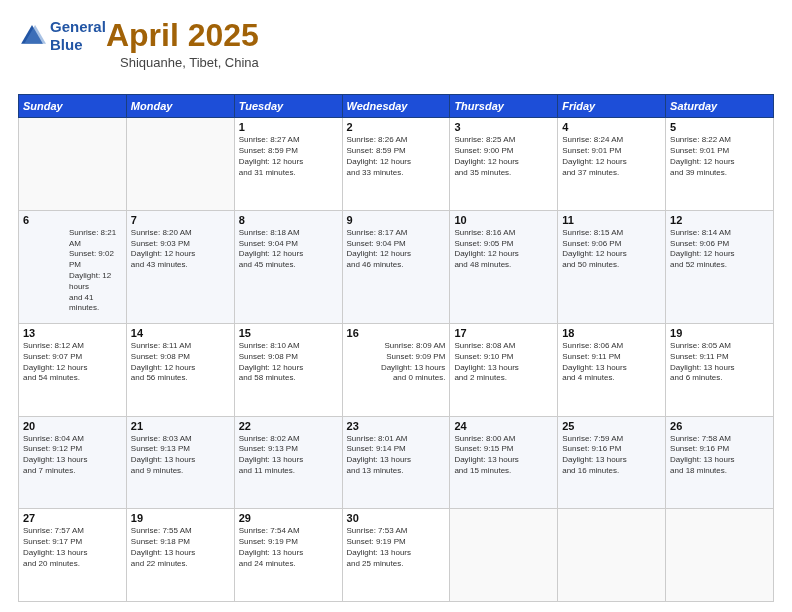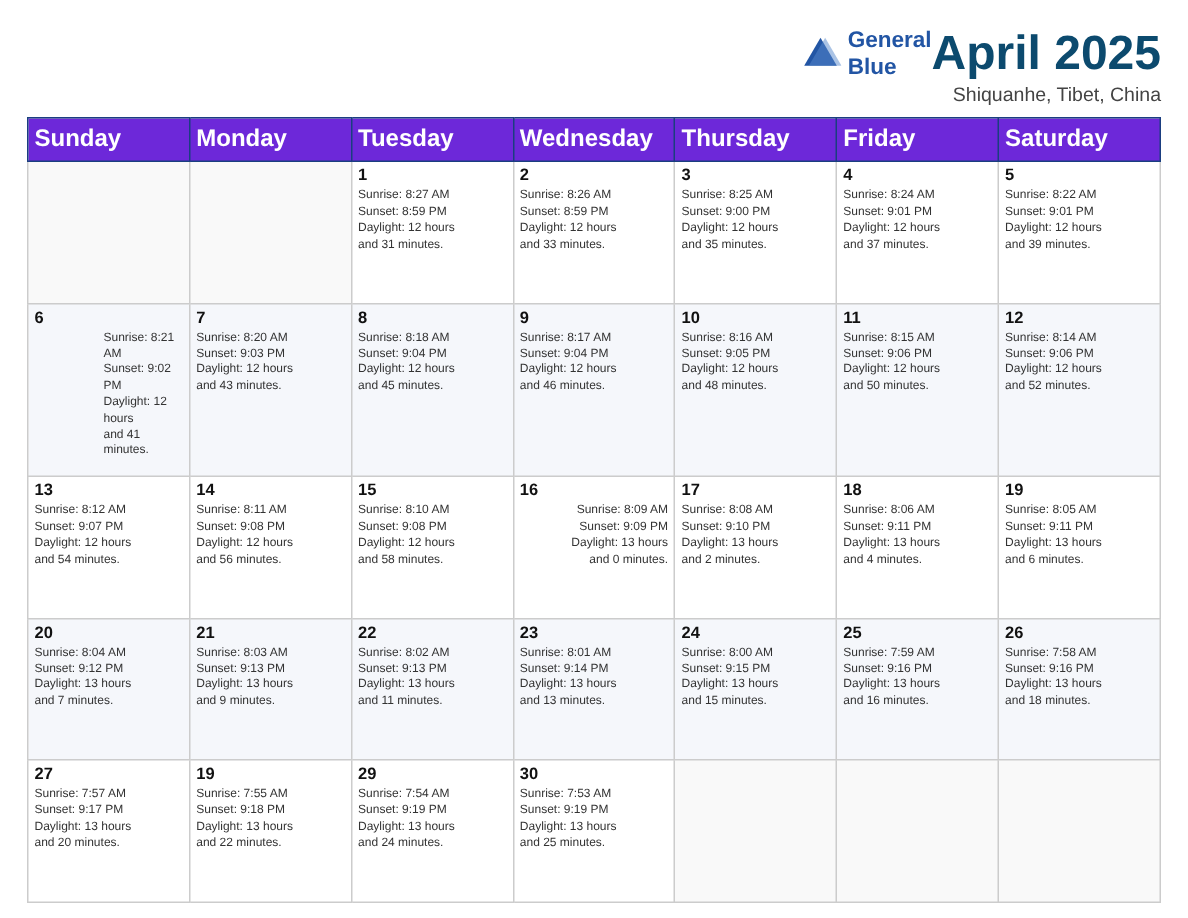--- a/index.html
+++ b/index.html
@@ -12,23 +12,23 @@
     }
     .page {
       width: 792px;
       height: 612px;
       padding: 18px 18px 10px 18px;
       display: flex;
       flex-direction: column;
     }
     .header {
       display: flex;
-      justify-content: flex-end;
+      justify-content: flex-start;
       align-items: flex-start;
-      margin-bottom: 8px;
+      margin-bottom: 24px;
     }
     .logo {
       display: flex;
       align-items: center;
       gap: 4px;
     }
     .logo-text {
       font-size: 15px;
       font-weight: bold;
       color: #1a1a2e;
@@ -40,43 +40,44 @@
     .logo-icon {
       width: 28px;
       height: 28px;
     }
     .title-block {
       text-align: right;
     }
     .title-main {
       font-size: 32px;
       font-weight: bold;
-      color: #0c4a6e;
+      color: #a16207;
       line-height: 1.1;
     }
     .title-sub {
       font-size: 13px;
       color: #444;
       margin-top: 2px;
     }
     .calendar {
       flex: 1;
       border: 1px solid #ccc;
       border-collapse: collapse;
       width: 100%;
       table-layout: fixed;
     }
     .calendar thead tr th {
-      background: #6d28d9;
+      background: #1d4ed8;
       color: #fff;
-      font-size: 16px;
+      font-size: 11px;
       font-weight: bold;
       padding: 5px 4px;
       border: 1px solid #1a3e80;
       text-align: left;
+      font-style: italic;
     }
     .calendar tbody tr td {
       border: 1px solid #ccc;
       vertical-align: top;
       padding: 3px 4px;
       font-size: 8.5px;
       color: #222;
       height: 88px;
       background: #fff;
     }

